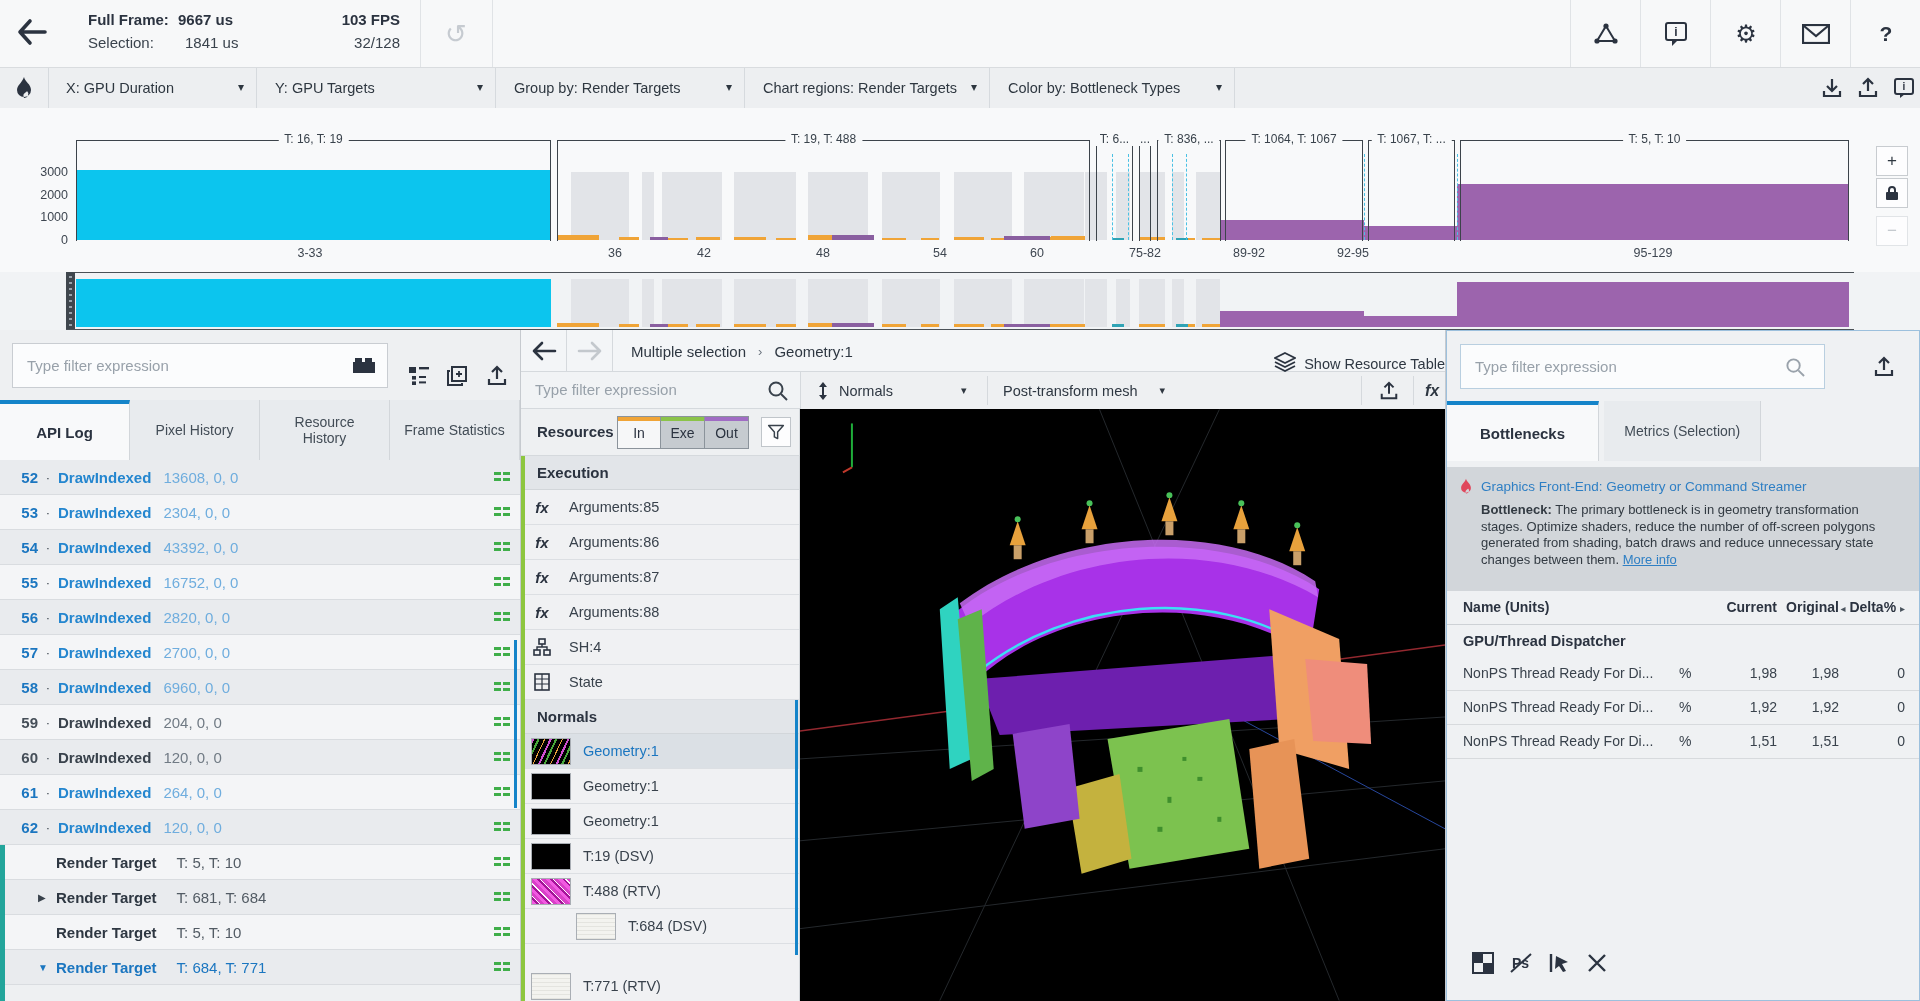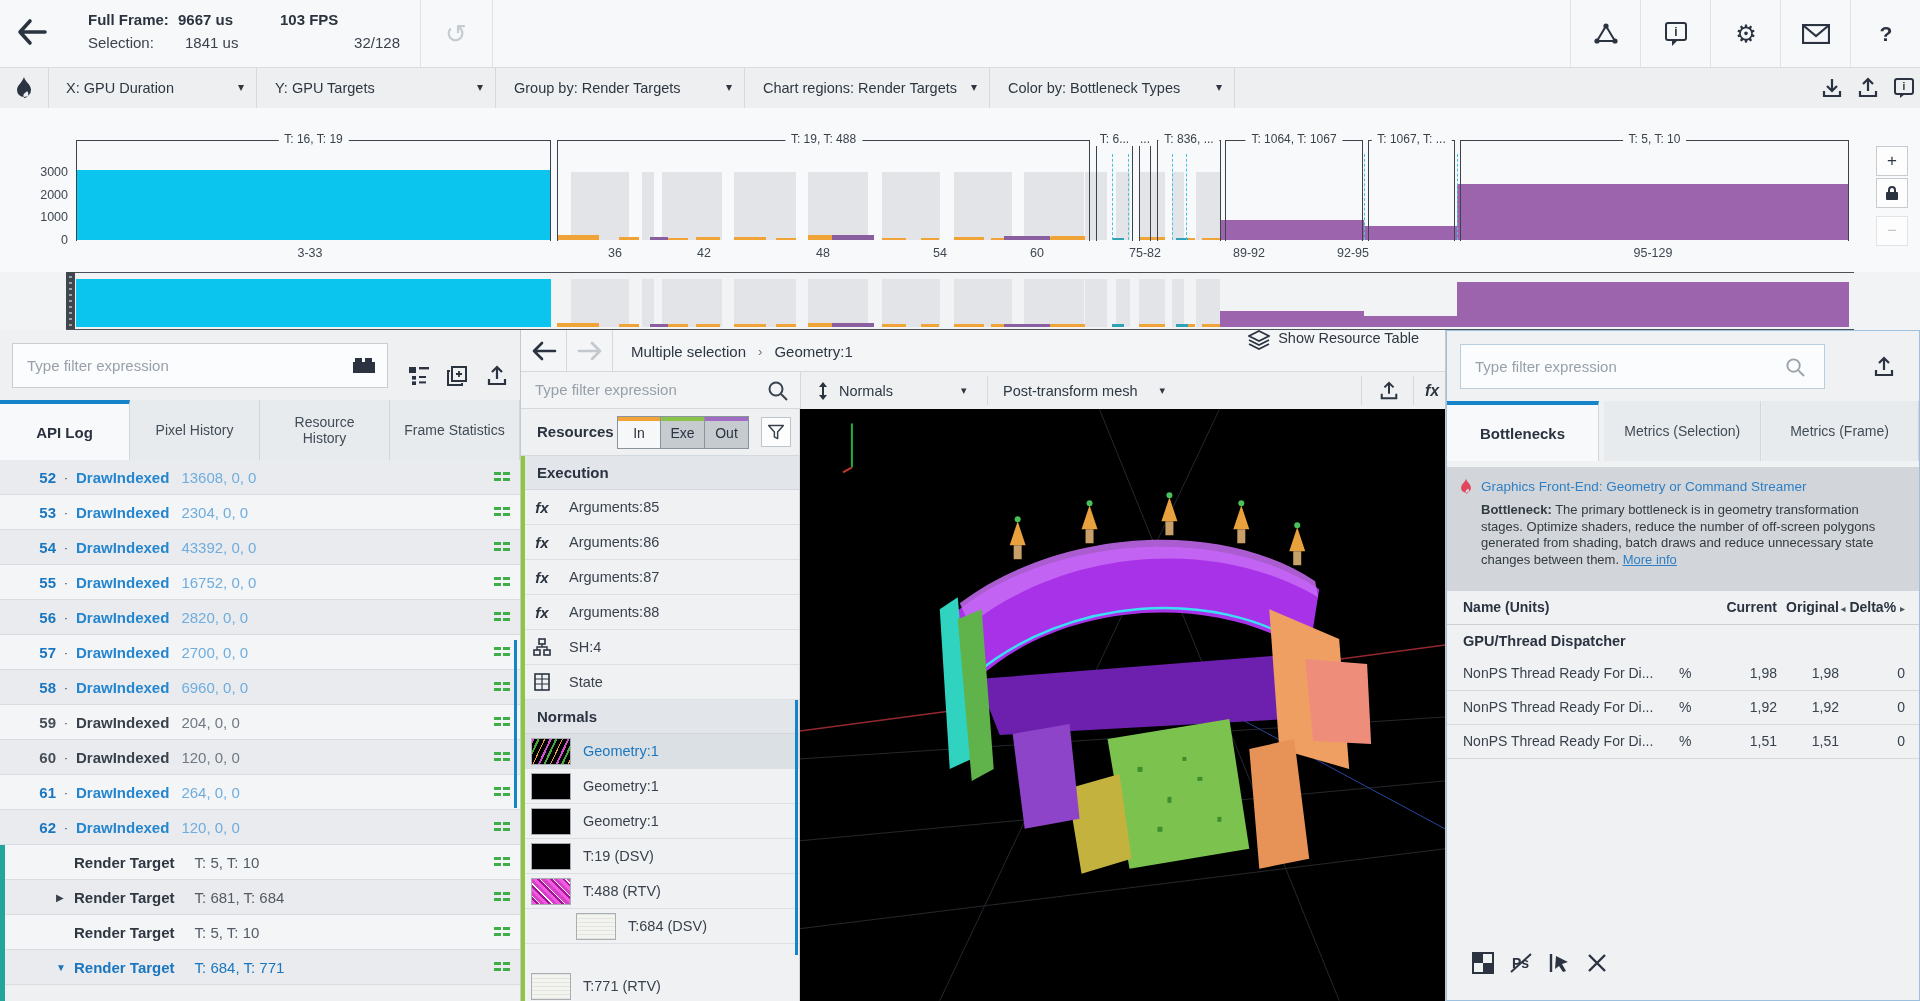--- a/index.html
+++ b/index.html
@@ -51,21 +51,21 @@
   .tabcell.active{background:#f8f9fa;border-top:4px solid #1584c9;font-weight:bold;font-size:15px;color:#2b3340;}
   
   #left-panel{position:absolute;left:0;top:330px;width:521px;height:671px;background:#eef0f2;border-right:1px solid #c6cacf;box-sizing:border-box;}
   #lp-filter{position:absolute;left:0;top:0;width:520px;height:70px;}
   #lp-filter input{left:12px;width:376px;}
   #lp-brick{position:absolute;left:352px;top:26px;}
   .lp-toolbtn{position:absolute;top:30px;width:34px;height:32px;display:flex;align-items:center;justify-content:center;cursor:pointer;}
   #lpTabs{position:absolute;left:0;top:70px;width:520px;height:60px;}
   #lpRows{position:absolute;left:0;top:130px;width:520px;height:541px;overflow:hidden;}
   .lrow{position:absolute;left:0;width:520px;height:35px;background:#e9ebee;border-bottom:1px solid #d9dce0;box-sizing:border-box;
-    display:flex;align-items:center;font-size:15px;cursor:pointer;padding-left:18px;}
+    display:flex;align-items:center;font-size:15px;cursor:pointer;}
   .lrow.odd{background:#f4f5f7;}
   .rnum{width:38px;text-align:right;font-weight:bold;}
   .rdot{width:20px;text-align:center;color:#39424c;font-size:13px;}
   .rcall{font-weight:bold;margin-right:12px;}
   .sel .rnum,.sel .rcall{color:#1b76c0;}
   .sel .rcall{color:#2486cf;}
   .sel .rargs{color:#6fadde;}
   .unsel .rnum{color:#454e58;}
   .unsel .rcall{color:#39424c;}
   .unsel .rargs{color:#707a84;}
@@ -76,21 +76,21 @@
   #lpMini{position:absolute;left:494px;top:130px;width:20px;height:541px;}
   .minidash{position:absolute;width:7px;height:3px;background:#3fae49;}
   #lpScroll{position:absolute;left:514px;top:310px;width:3px;height:168px;background:#1584c9;}
   #rtStrip{position:absolute;left:0;top:515px;width:5px;height:156px;background:#23a59b;}
   
   #mid-panel{position:absolute;left:521px;top:330px;width:925px;height:671px;background:#eef0f2;border-right:1px solid #c6cacf;box-sizing:border-box;}
   #mp-bread{position:absolute;left:0;top:0;width:924px;height:42px;background:#f3f5f7;border-bottom:1px solid #d5d9dd;box-sizing:border-box;}
   .navcell{position:absolute;top:0;width:46px;height:42px;border-right:1px solid #d5d9dd;display:flex;align-items:center;justify-content:center;cursor:pointer;box-sizing:border-box;}
   #crumbs{position:absolute;left:110px;top:0;height:42px;display:flex;align-items:center;font-size:15px;color:#2e3742;gap:12px;}
   #crumb-sep{color:#6b747e;font-size:13px;}
-  #resource-table-btn{position:absolute;right:26px;top:0;height:42px;display:flex;align-items:flex-start;gap:8px;font-size:14.5px;color:#2e3742;cursor:pointer;}
+  #resource-table-btn{position:absolute;right:0;top:0;height:42px;display:flex;align-items:flex-end;gap:8px;font-size:14.5px;color:#2e3742;cursor:pointer;}
   #mp-sub{position:absolute;left:0;top:42px;width:924px;height:37px;border-bottom:1px solid #d5d9dd;box-sizing:border-box;background:#f1f3f5;}
   #mp-filter-txt{position:absolute;left:14px;top:9px;font-size:15px;color:#98a1aa;}
   #mp-search{position:absolute;left:246px;top:8px;cursor:pointer;}
   #mp-subdiv{position:absolute;left:279px;top:0;width:1px;height:37px;background:#d5d9dd;}
   #mesh-toolbar{position:absolute;left:280px;top:0;width:644px;height:37px;background:#eef0f2;}
   .mt-item{position:absolute;top:0;height:37px;display:flex;align-items:center;font-size:14.5px;color:#2e3742;cursor:pointer;gap:8px;}
   .mt-caret{font-size:11px;color:#2e3740;margin-left:14px;}
   .mt-div{position:absolute;top:4px;width:1px;height:29px;background:#d5d9dd;}
   
   #mp-res{position:absolute;left:0;top:79px;width:279px;height:47px;border-right:1px solid #d5d9dd;border-bottom:1px solid #d5d9dd;box-sizing:border-box;background:#eef0f2;}
@@ -145,21 +145,21 @@
 <div id="header">
   <div id="back-btn">
     <svg width="36" height="36" viewBox="0 0 36 36">
         <path d="M16 7 L6 18 L16 29 M6 18 H31" stroke="#2b3340" stroke-width="3.6" fill="none" stroke-linecap="round" stroke-linejoin="round"></path>
       </svg>
   </div>
   <div class="hstat hbold" style="left:88px;top:11px">Full Frame:</div>
   <div class="hstat hbold" style="left:178px;top:11px">9667 us</div>
   <div class="hstat hreg" style="left:88px;top:34px">Selection:</div>
   <div class="hstat hreg" style="left:185px;top:34px">1841 us</div>
-  <div class="hstat hbold" style="left:280px;top:11px;width:120px;text-align:left">103 FPS</div>
+  <div class="hstat hbold" style="left:280px;top:11px;width:120px;text-align:right">103 FPS</div>
   <div class="hstat hreg" style="left:280px;top:34px;width:120px;text-align:right">32/128</div>
   <div class="hdiv" style="left:420px"></div>
   <div id="reset-btn">↺</div>
   <div class="hdiv" style="left:492px"></div>
   <div class="hicon" style="left:1570px">
     <svg width="26" height="26" viewBox="0 0 26 26">
         <path d="M13 5 L22 20 H4 Z" stroke="#2b3340" stroke-width="2" fill="none"></path>
         <circle cx="13" cy="5" r="2.6" fill="#2b3340"></circle>
         <circle cx="4" cy="20" r="2.6" fill="#2b3340"></circle>
         <circle cx="22" cy="20" r="2.6" fill="#2b3340"></circle>
@@ -814,21 +814,20 @@
     <div id="rp-export">
       <svg width="22" height="22" viewBox="0 0 22 22">
           <path d="M11 14 V3 M6 7 L11 2 L16 7" stroke="#2b3340" stroke-width="2.2" fill="none"></path>
           <path d="M3 14 V19 H19 V14" stroke="#2b3340" stroke-width="2.2" fill="none"></path>
         </svg>
     </div>
   </div>
   <div id="rpTabs">
       <div class="tabcell active" style="left: 0px; width: 152px;">Bottlenecks</div>
       <div class="tabcell" style="left: 157.3px; width: 157px;">Metrics (Selection)</div>
-      <div class="tabcell" style="left: 314.6px; width: 157px;">Metrics (Frame)</div>
     </div>
   <div id="bnBox">
     <div id="bnTitleRow">
       <svg width="14" height="17" viewBox="0 0 20 24">
           <path d="M10 1 C11 6 17 8 17 14 A7 7 0 0 1 3 14 C3 9 8 7 10 1 Z M10 22 A4 4 0 0 0 13 15 C12 17 8 17 10 22 Z" fill="#e0475c" fill-rule="evenodd"></path>
         </svg>
       <span id="bnTitle">Graphics Front-End: Geometry or Command Streamer</span>
     </div>
     <div id="bnBody"><span id="bnLead">Bottleneck:</span><span> The primary bottleneck is in geometry transformation stages. Optimize shaders, reduce the number of off-screen polygons generated from shading, batch draws and reduce unnecessary state changes between them. </span><span id="bnLink">More info</span></div>
   </div>

